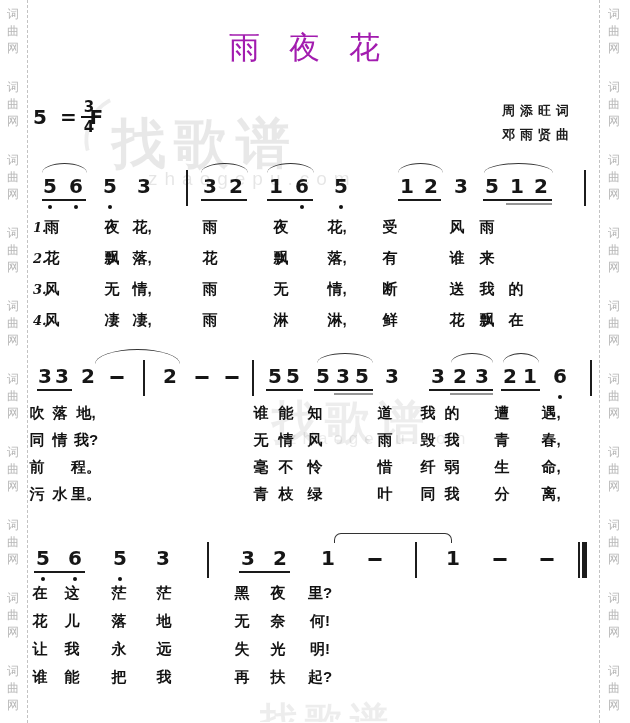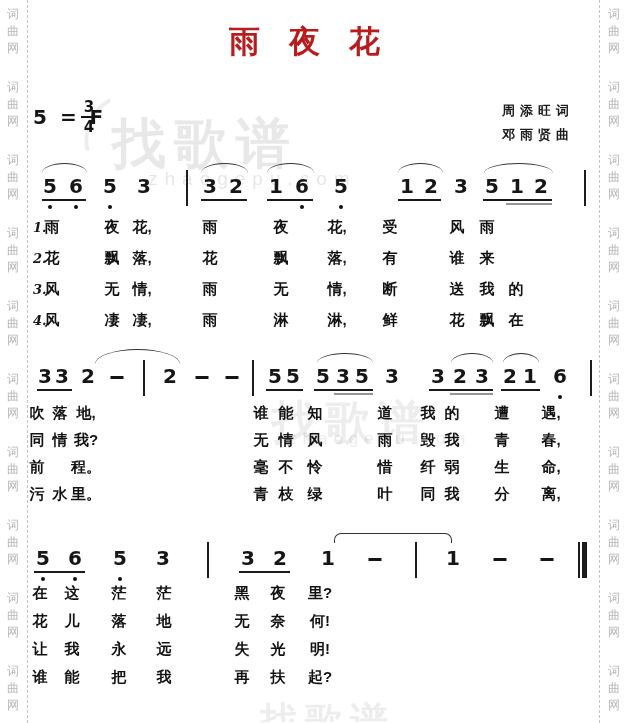--- a/index.html
+++ b/index.html
@@ -11,21 +11,21 @@
   
   .rail{position:absolute;top:0;width:20px;height:723px;padding-top:6px;box-sizing:border-box;z-index:1;}
   .rail-left{left:3px;}
   .rail-right{left:604px;}
   .rail-group{margin-bottom:22px;text-align:center;}
   .rail-char{display:block;font-size:12px;line-height:17px;color:#b7b7b7;}
   .rail-dash{position:absolute;top:0;height:723px;width:0;border-left:1px dashed #c3c3c3;z-index:1;}
   .rail-dash-left{left:27px;}
   .rail-dash-right{left:599px;}
   
-  .title{position:absolute;left:229px;top:21px;font-size:31px;font-weight:700;letter-spacing:29px;white-space:nowrap;color:#b91c1c;z-index:3;}
+  .title{position:absolute;left:229px;top:27px;font-size:31px;font-weight:400;letter-spacing:29px;white-space:nowrap;color:#a21caf;z-index:3;}
   .keysig{position:absolute;left:33px;top:105px;font-size:20px;font-weight:700;letter-spacing:3px;font-family:"DejaVu Sans",sans-serif;z-index:3;}
   .meter{position:absolute;left:80px;top:99px;width:18px;text-align:center;z-index:3;}
   .meter .num{display:block;font-size:15px;font-weight:700;line-height:16px;font-family:"DejaVu Sans",sans-serif;}
   .meter .bar{display:block;width:16px;height:2px;background:#111;margin:1px auto;}
   .credit{position:absolute;left:502px;font-size:13px;font-weight:600;letter-spacing:5px;white-space:nowrap;color:#1c1c1c;z-index:3;}
   .credit-1{top:102px;}
   .credit-2{top:126px;}
   
   .wm{position:absolute;z-index:0;white-space:nowrap;pointer-events:none;}
   .wm-top-logo{left:86px;top:94px;width:52px;height:70px;border:4px solid rgba(0,0,0,0.07);border-color:transparent transparent transparent rgba(0,0,0,0.07);border-radius:50%;transform:rotate(24deg);}

